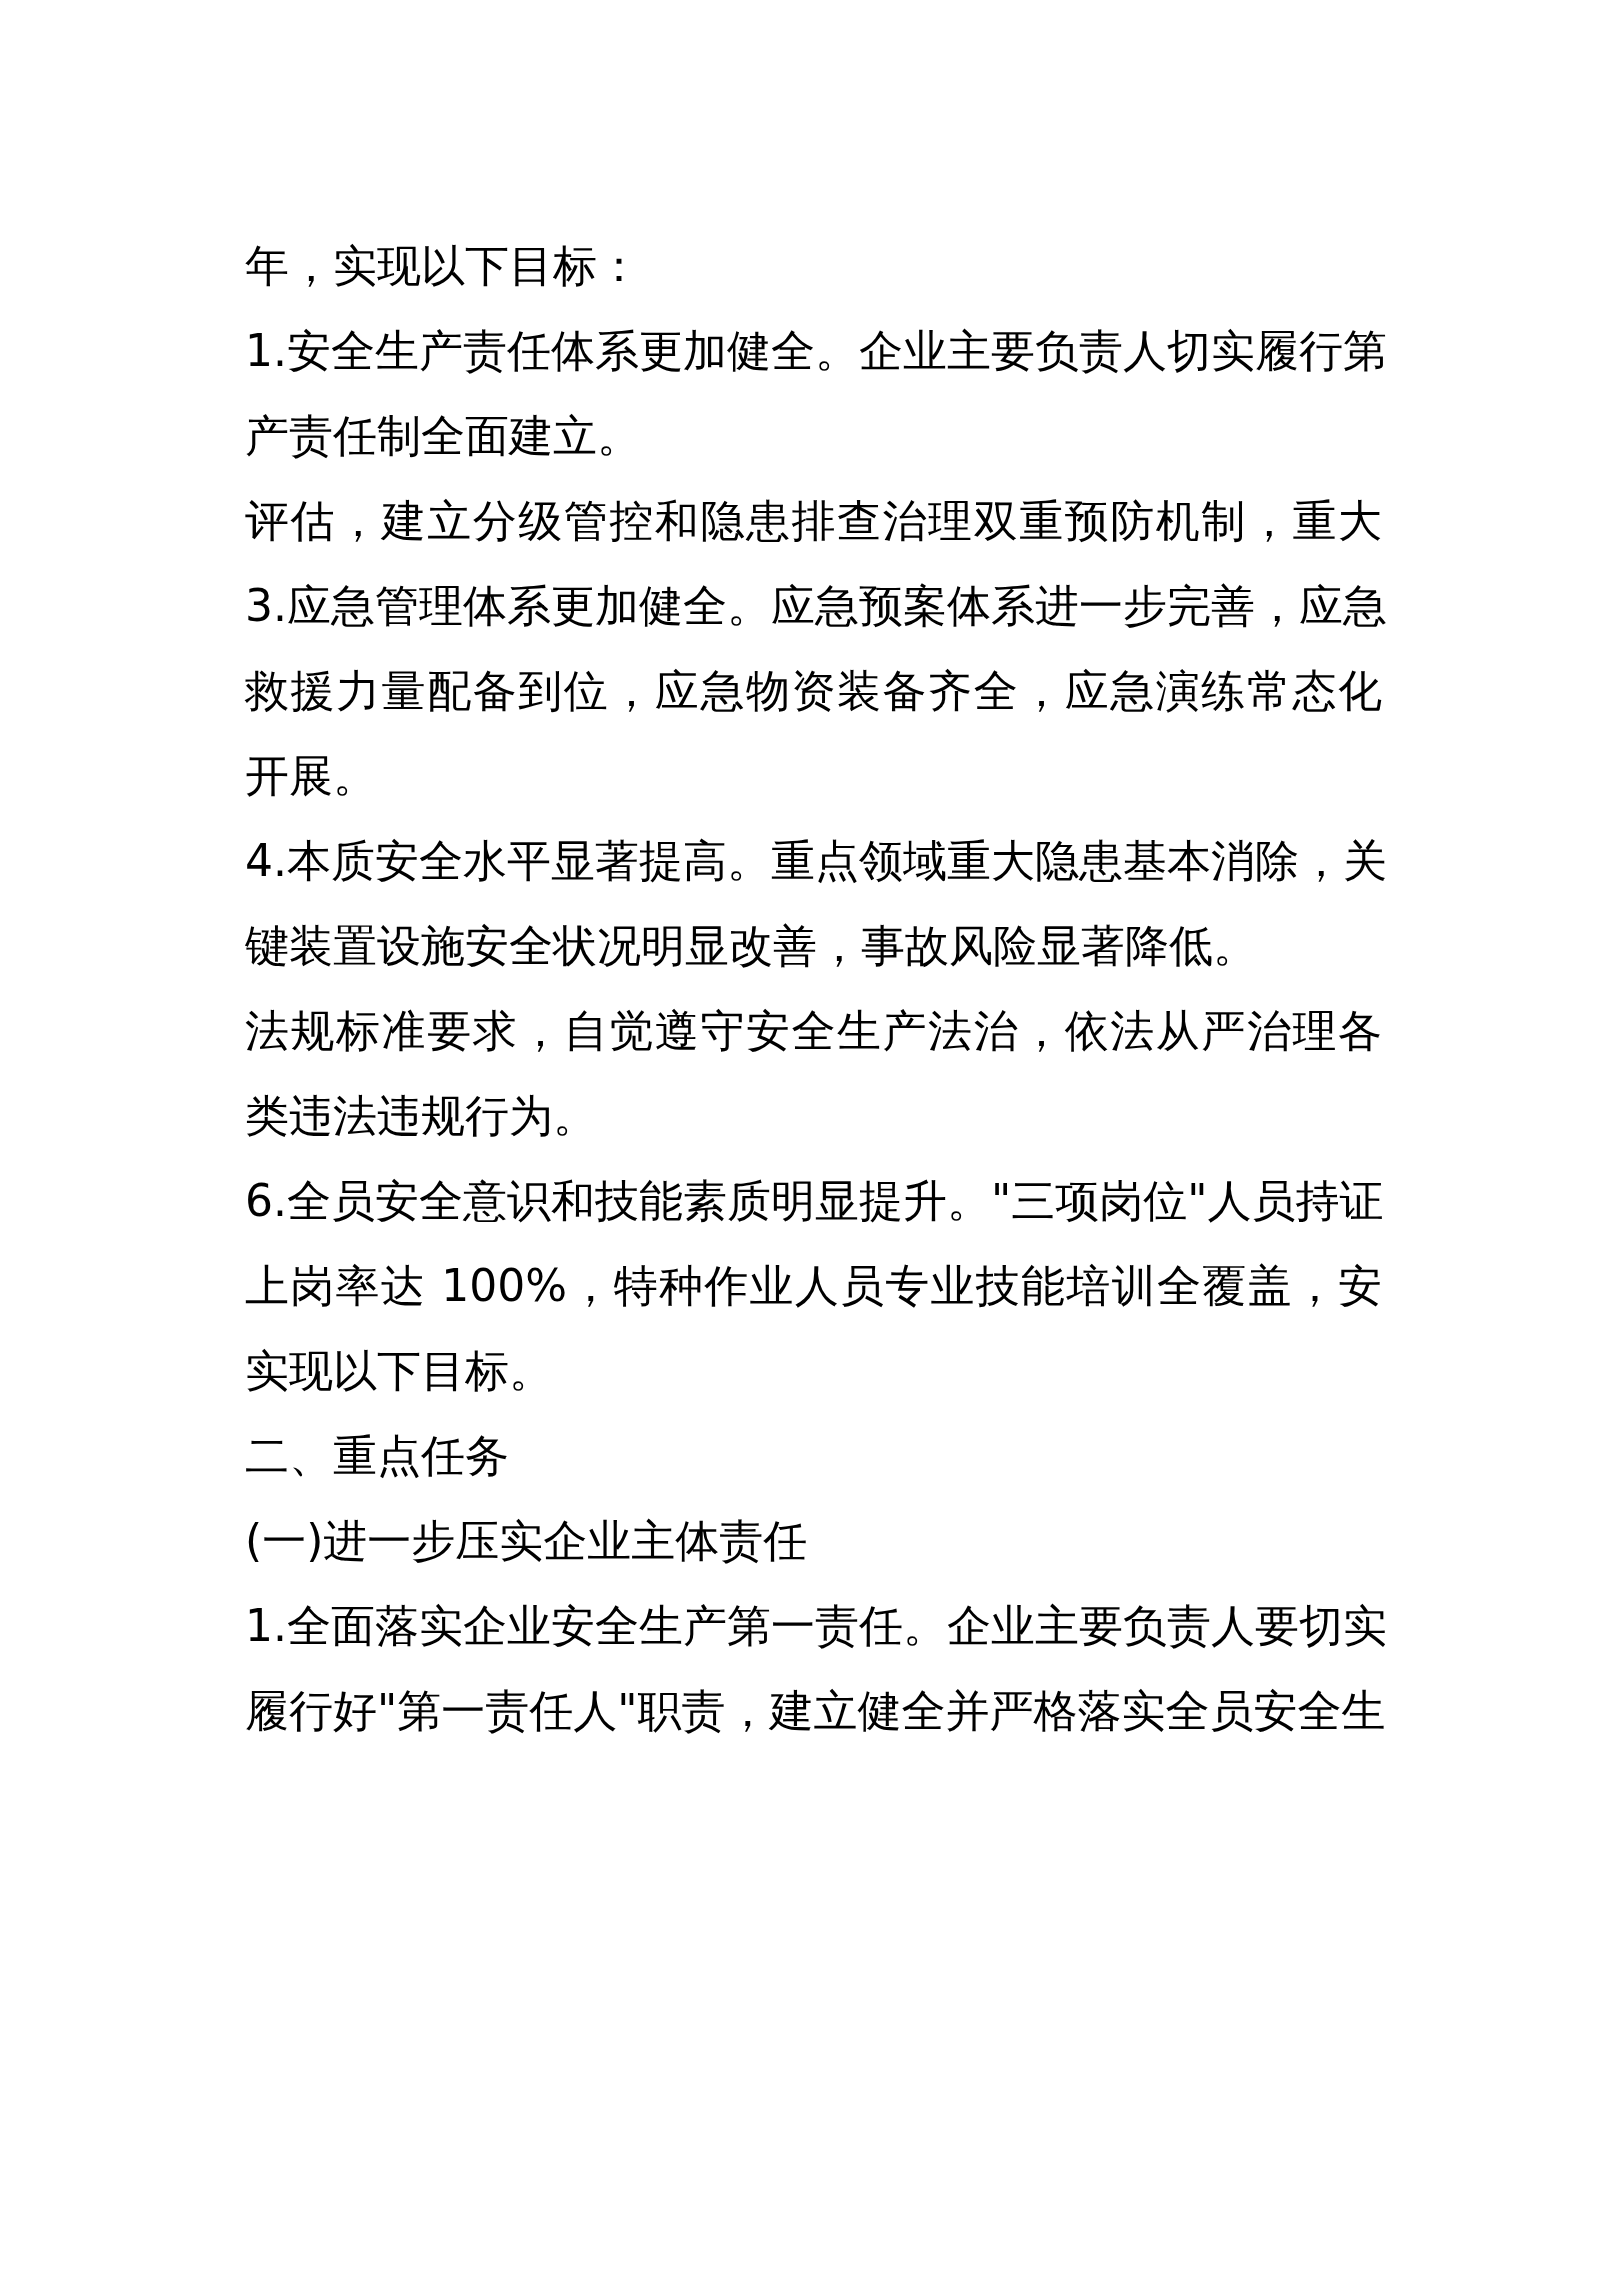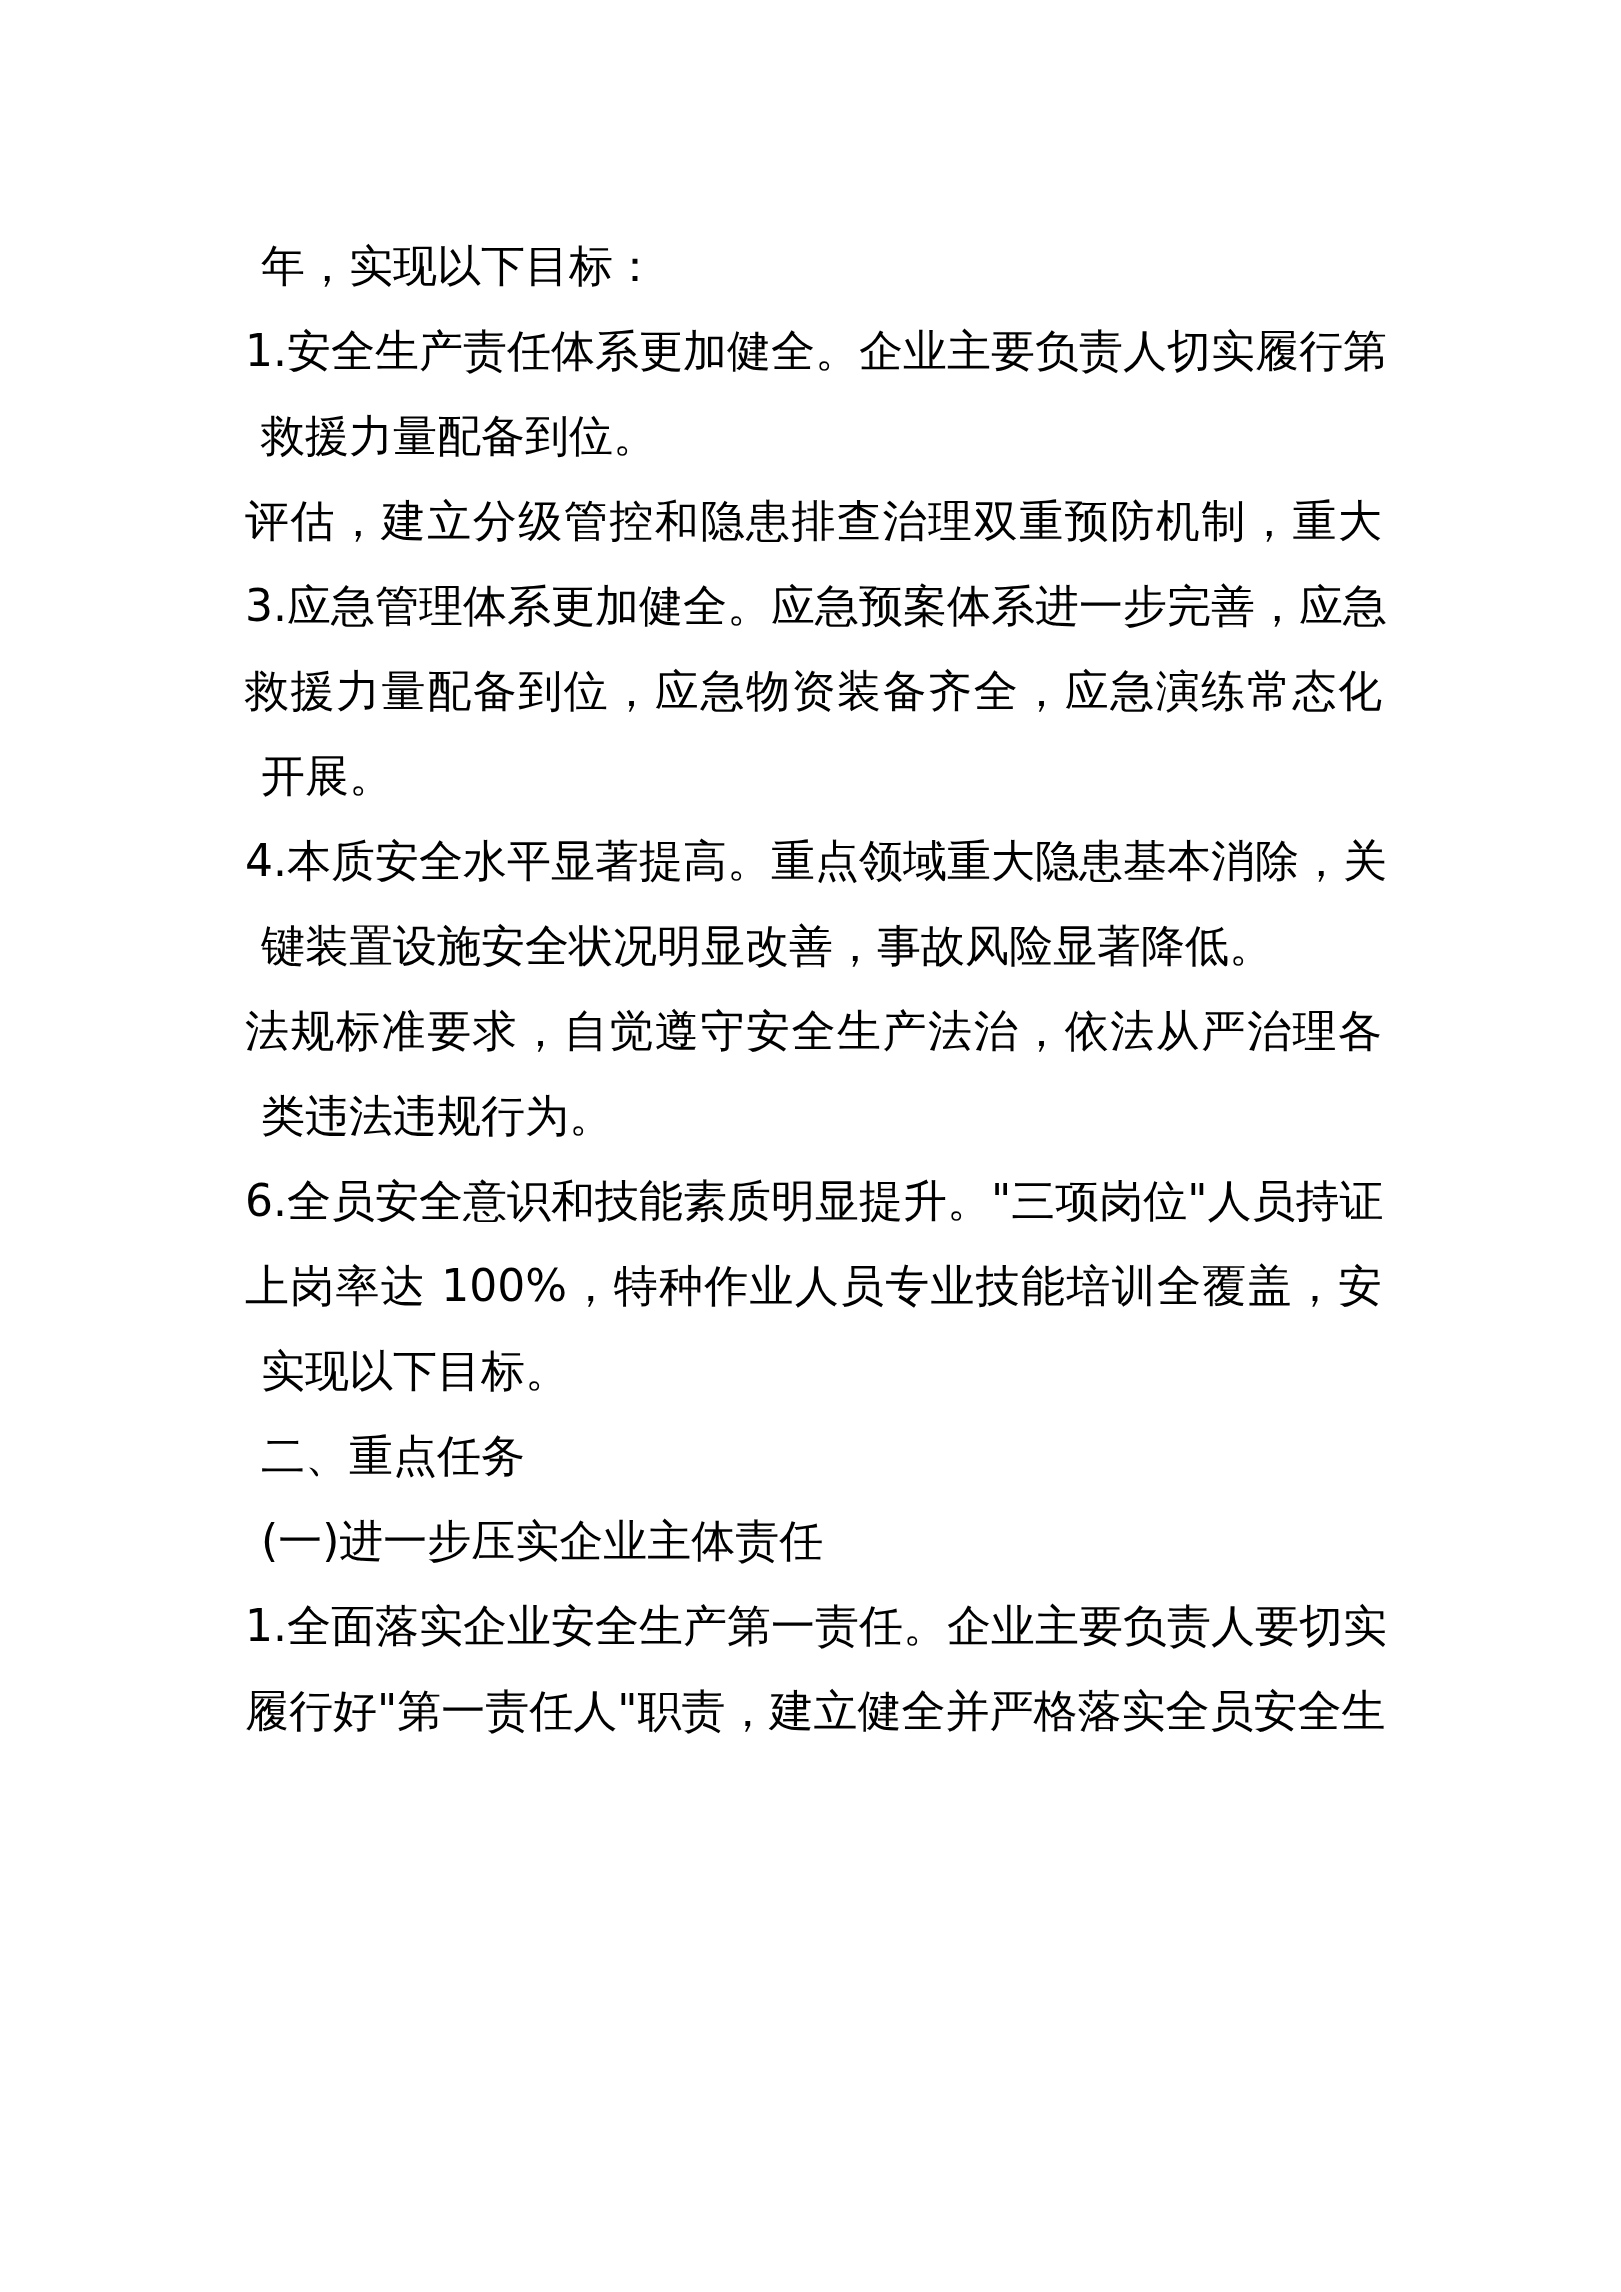--- a/index.html
+++ b/index.html
@@ -14,29 +14,29 @@
       color: #000000;
       line-height: 85px;
     }
     .line {
       display: block;
       white-space: nowrap;
       height: 85px;
       text-align: justify;
       text-align-last: justify;
     }
-    .line.last { text-align-last: left; margin-left: 16px; }
+    .line.last { text-align-last: left; }
   </style>
 </head>
 <body>
 
 <div class="page">
   <span class="line last">年，实现以下目标：</span>
   <span class="line">1.安全生产责任体系更加健全。企业主要负责人切实履行第</span>
-  <span class="line last">救援力量配备到位。</span>
+  <span class="line last">产责任制全面建立。</span>
   <span class="line">评估，建立分级管控和隐患排查治理双重预防机制，重大</span>
   <span class="line">3.应急管理体系更加健全。应急预案体系进一步完善，应急</span>
   <span class="line">救援力量配备到位，应急物资装备齐全，应急演练常态化</span>
   <span class="line last">开展。</span>
   <span class="line">4.本质安全水平显著提高。重点领域重大隐患基本消除，关</span>
   <span class="line last">键装置设施安全状况明显改善，事故风险显著降低。</span>
   <span class="line">法规标准要求，自觉遵守安全生产法治，依法从严治理各</span>
   <span class="line last">类违法违规行为。</span>
   <span class="line">6.全员安全意识和技能素质明显提升。"三项岗位"人员持证</span>
   <span class="line">上岗率达 100%，特种作业人员专业技能培训全覆盖，安</span>

